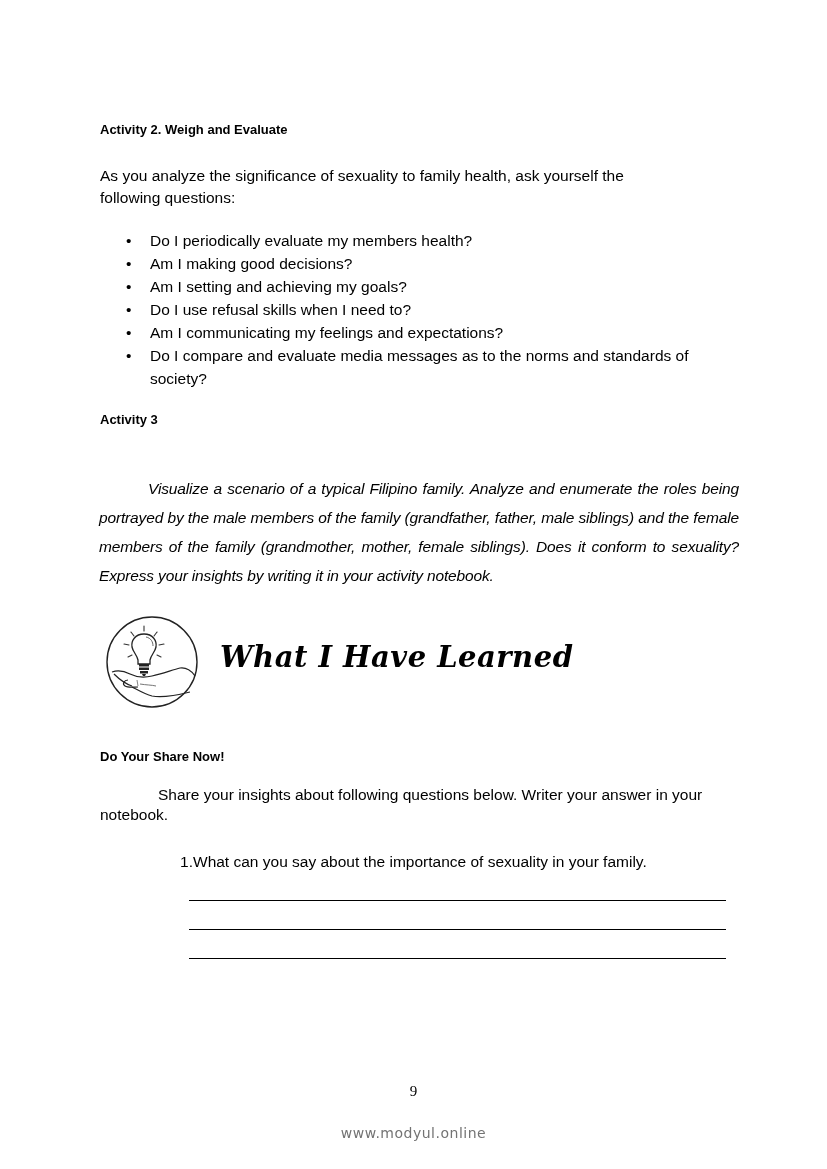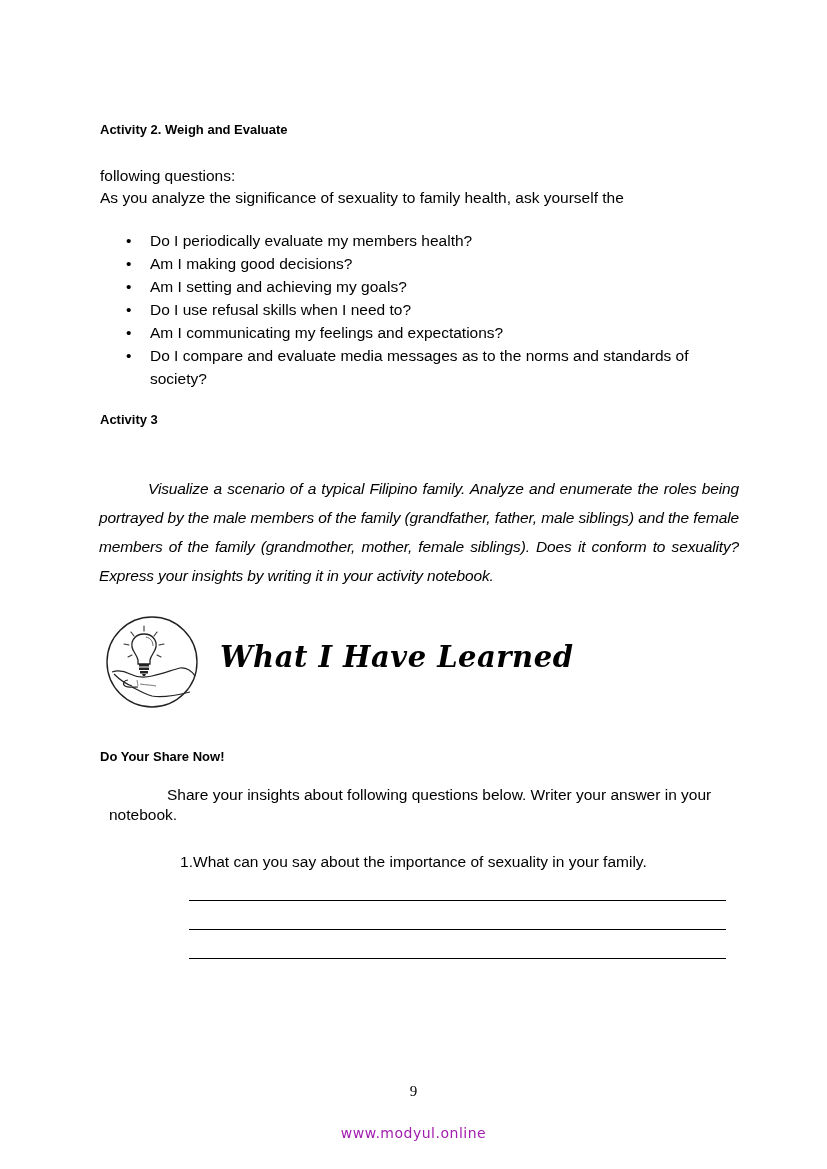--- a/index.html
+++ b/index.html
@@ -8,36 +8,36 @@
     .abs { position: absolute; }
     .h-bold { font-weight: bold; font-size: 13px; }
     .txt { font-size: 15.5px; line-height: 22px; }
     .bullets { left: 100px; top: 229px; width: 640px; margin: 0; padding: 0; list-style: none; }
     .bullets li { position: relative; padding-left: 50px; font-size: 15.5px; line-height: 23px; }
     .bullets li .dot { position: absolute; left: 26px; top: 0; }
     .act3 { left: 99px; top: 474px; width: 640px; font-size: 15.5px; line-height: 29px; text-align: justify; letter-spacing: -0.15px; font-style: italic; }
     .act3 .indent { display: inline-block; width: 49px; }
     .banner-title { left: 220px; top: 640px; font-family: "DejaVu Serif", serif; font-weight: bold; font-style: italic;
                     font-size: 29px; letter-spacing: 0.5px; }
-    .share { left: 100px; top: 785px; width: 660px; font-size: 15.5px; line-height: 20px; margin-left: 9px; }
+    .share { left: 100px; top: 785px; width: 660px; font-size: 15.5px; line-height: 20px; }
     .share .indent { display: inline-block; width: 58px; }
     .q1 { left: 163px; top: 853px; font-size: 15.5px; text-align: right; }
     .q1 .num { display: inline-block; width: 30px; }
     .answer-line { left: 189px; width: 537px; height: 0; border-top: 1px solid #000; }
     .pagenum { left: 0; width: 827px; top: 1083px; text-align: center; font-family: "Liberation Serif", serif; font-size: 15px; }
     .watermark { left: 0; width: 827px; top: 1125px; text-align: center; font-family: "DejaVu Sans", sans-serif;
-                 font-size: 14px; color: #a21caf; letter-spacing: 0.5px; }
+                 font-size: 14px; color: #737373; letter-spacing: 0.5px; }
   </style>
 </head>
 <body>
 
 <div class="abs h-bold" style="left:100px; top:122px;">Activity 2. Weigh and Evaluate</div>
 <div class="abs txt" style="left:100px; top:165px; width:660px;">
+  <div>As you analyze the significance of sexuality to family health, ask yourself the</div>
   <div>following questions:</div>
-  <div>As you analyze the significance of sexuality to family health, ask yourself the</div>
 </div>
 
 <ul class="abs bullets">
   <li><span class="dot">•</span><span>Do I periodically evaluate my members health?</span></li>
   <li><span class="dot">•</span><span>Am I making good decisions?</span></li>
   <li><span class="dot">•</span><span>Am I setting and achieving my goals?</span></li>
   <li><span class="dot">•</span><span>Do I use refusal skills when I need to?</span></li>
   <li><span class="dot">•</span><span>Am I communicating my feelings and expectations?</span></li>
   <li style="padding-right:40px;"><span class="dot">•</span><span>Do I compare and evaluate media messages as to the norms and standards of society?</span></li>
 </ul>

